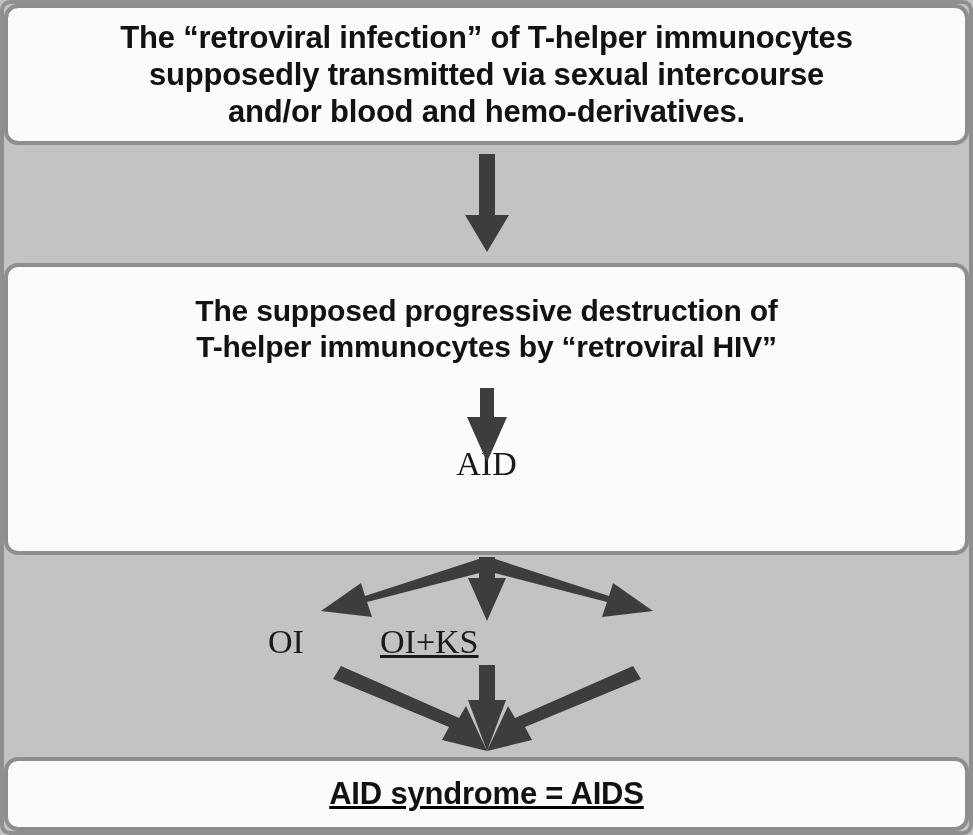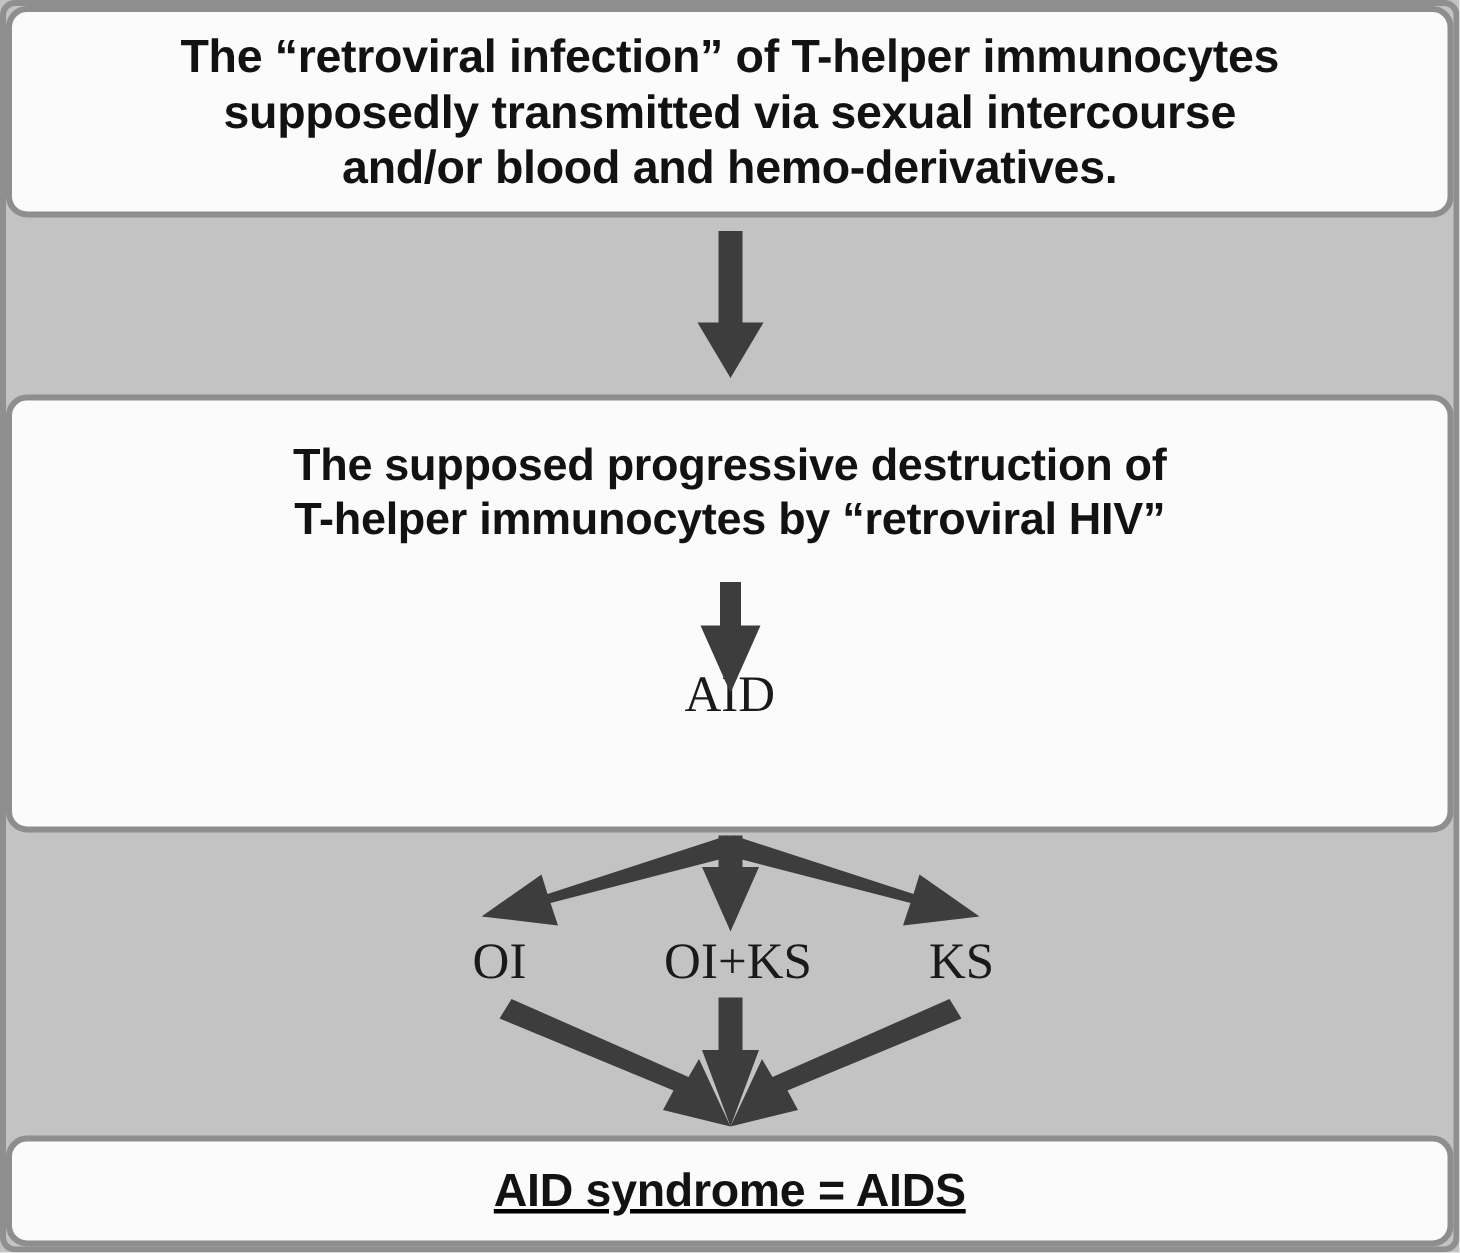--- a/index.html
+++ b/index.html
@@ -109,25 +109,24 @@
     z-index: 10;
   }
 
   
   .branch-label {
     position: absolute;
     font-family: "Liberation Serif", serif;
     font-weight: normal;
     font-size: 34px;
     color: #1a1a1a;
-    text-align: center;
     z-index: 20;
   }
   #branch-label-0 { left: 268px; top: 623px; width: 130px; }
-  #branch-label-1 { left: 408px; top: 623px; width: 168px; }
+  #branch-label-1 { left: 380px; top: 623px; width: 168px; text-decoration: underline; }
   #branch-label-2 { left: 576px; top: 623px; width: 130px; }
 </style>
 </head>
 <body>
 
 <div id="root">
 
   <div class="panel" id="box-middle">
     <div class="panel-text" id="box-middle-heading">The supposed progressive destruction of
 T-helper immunocytes by “retroviral HIV”</div>
@@ -139,21 +138,20 @@
 supposedly transmitted via sexual intercourse
 and/or blood and hemo-derivatives.</div>
   </div>
 
   <div class="panel" id="box-bottom">
     <div class="panel-text">AID syndrome = AIDS</div>
   </div>
 
   <div class="branch-label" id="branch-label-0">OI</div>
   <div class="branch-label" id="branch-label-1">OI+KS</div>
-  <div class="branch-label" id="branch-label-2">KS</div>
 
   <svg class="svg-layer" viewBox="0 0 973 835" width="973" height="835">
 
     <g fill="#3d3d3d">
       <polygon points="479,154 495,154 495,215 509,215 487,252 465,215 479,215"></polygon>
     </g>
 
     <g fill="#3d3d3d">
       <polygon points="480,388 494,388 494,417 507,417 487,462 467,417 480,417"></polygon>
     </g>

